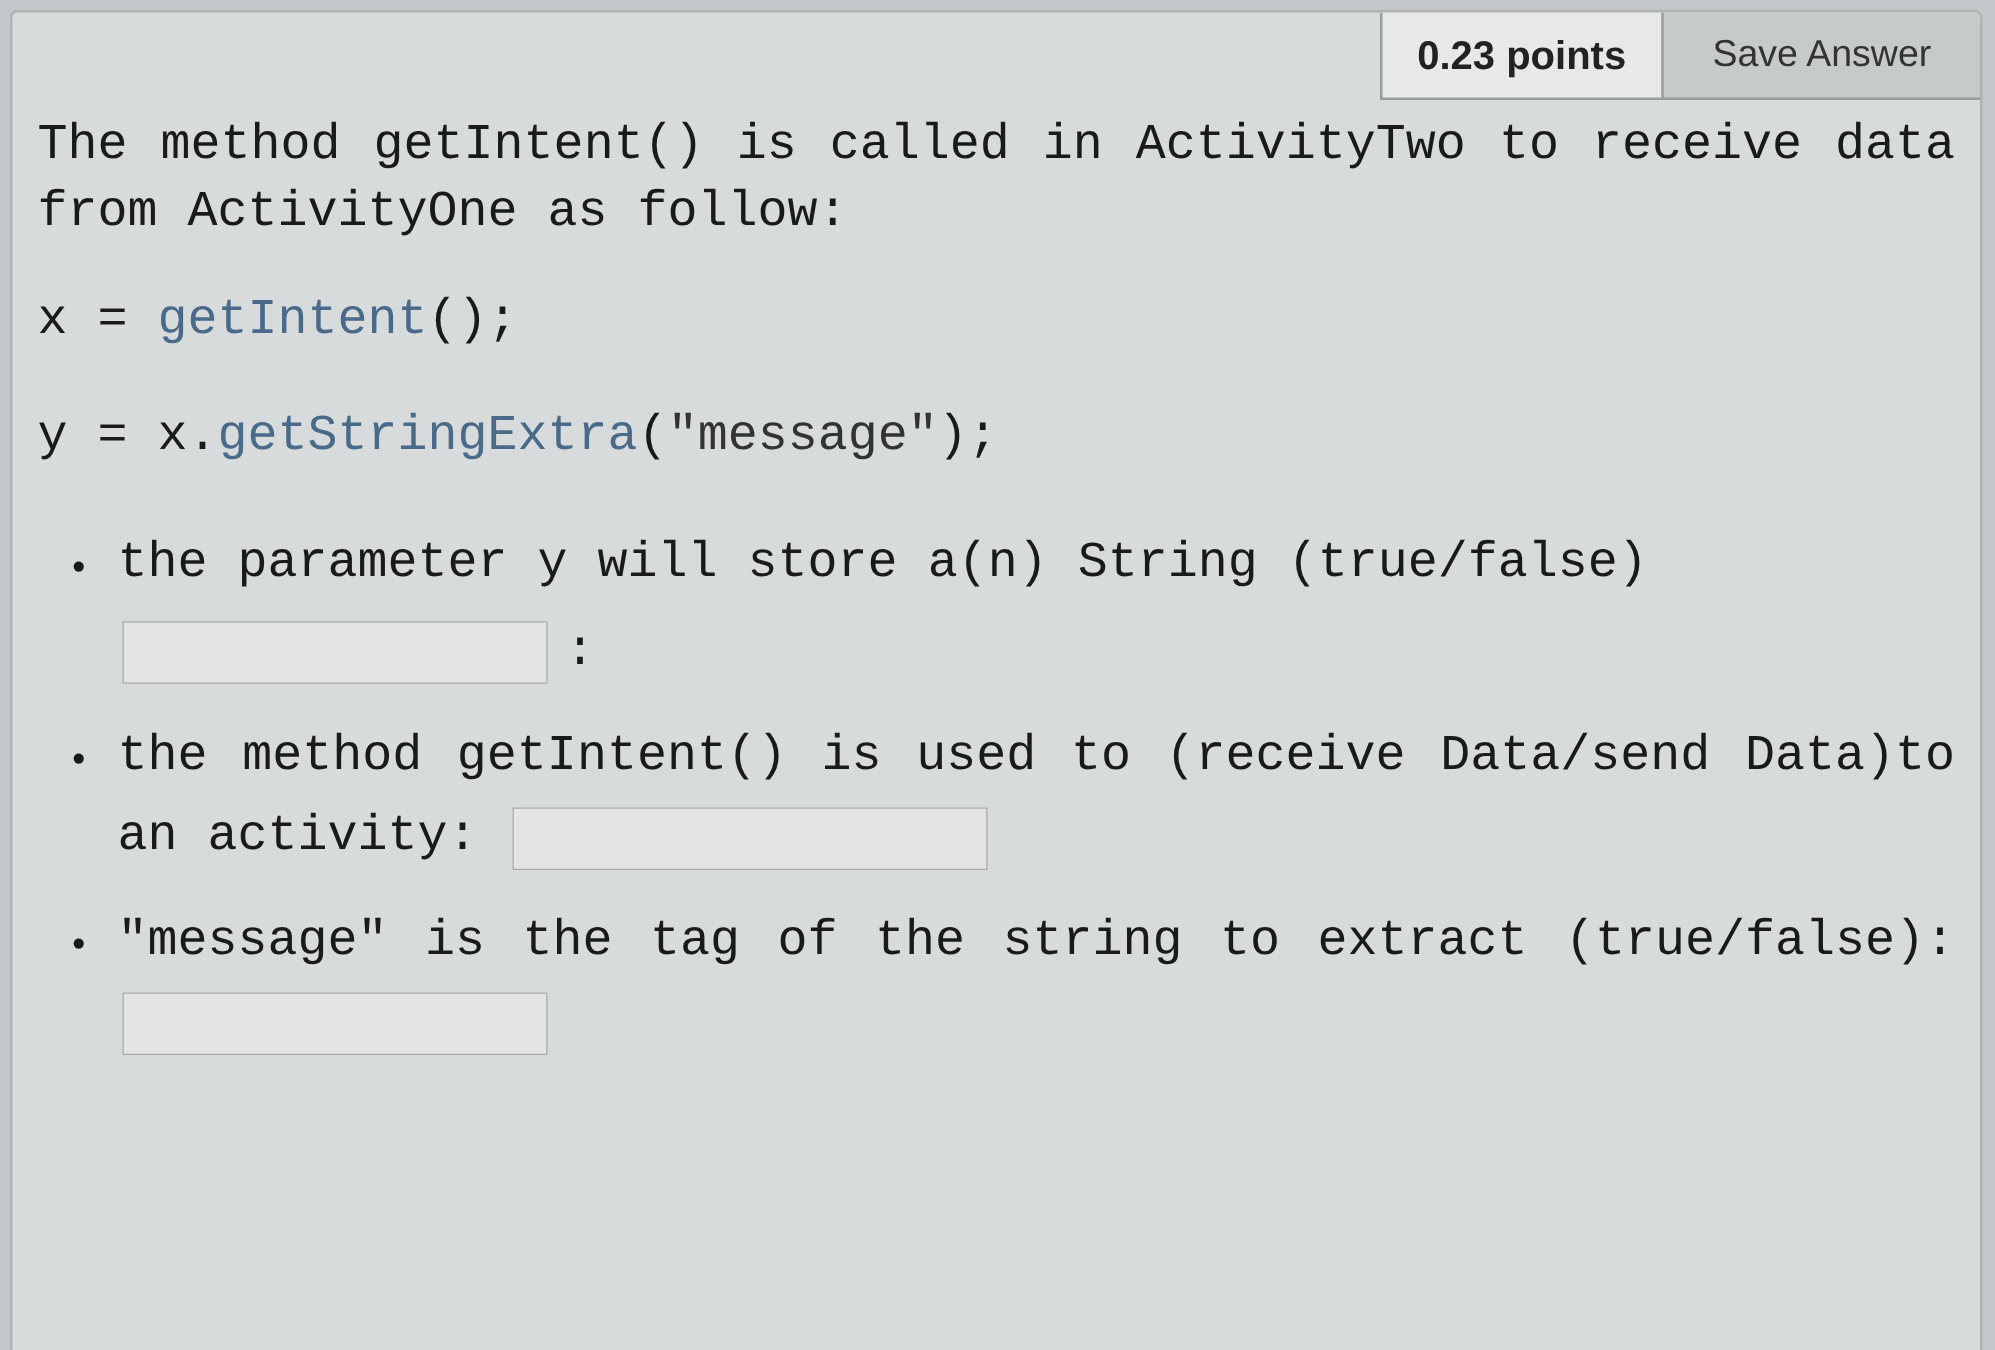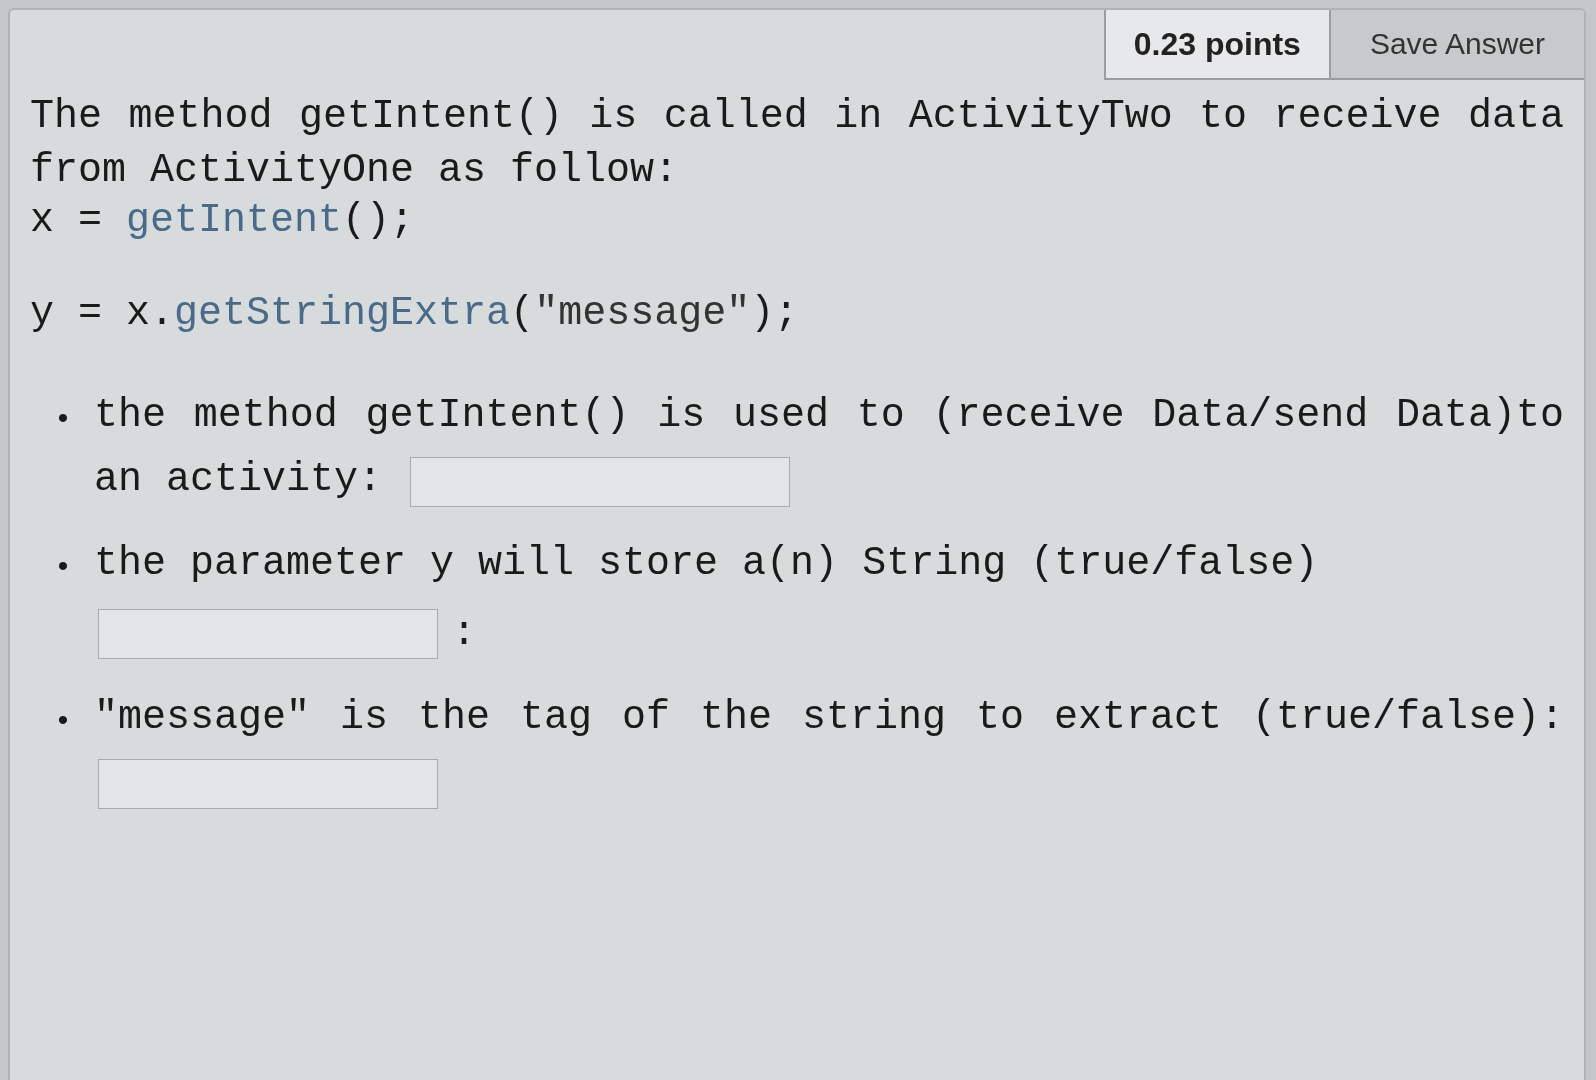--- a/index.html
+++ b/index.html
@@ -62,20 +62,21 @@
       right: 20px;
       bottom: 20px;
     }
     .intro-text {
       font-family: 'Consolas', 'Courier New', monospace;
       font-size: 40px;
       color: #1a1a1a;
       line-height: 1.35;
       text-align: justify;
       text-justify: inter-word;
+      margin-bottom: 36px;
     }
     .code-line {
       font-family: 'Consolas', 'Courier New', monospace;
       font-size: 40px;
       color: #1a1a1a;
       margin-bottom: 48px;
     }
     .code-fn { color: #4a6a8a; text-align: right; }
     .code-str { color: #333; }
     .bullet-list {
@@ -141,30 +142,30 @@
       <span>x</span><span> = </span><span class="code-fn">getIntent</span><span>();</span>
     </div>
 
     <div class="code-line">
       <span>y</span><span> = x.</span><span class="code-fn">getStringExtra</span><span>(</span><span class="code-str">"message"</span><span>);</span>
     </div>
 
     <ul class="bullet-list">
 
       <li class="bullet-item">
-        <span class="bullet-content">the method getIntent() is used to (receive Data/send Data)to an activity:</span>
-        <input type="text" class="inline-input" value="" style="">
-      </li>
-
-      <li class="bullet-item">
         <span class="bullet-content">the parameter y will store a(n) String (true/false)</span>
         <div class="line2-row">
           <input type="text" class="inline-input short" value="" style="">
           <span>:</span>
         </div>
+      </li>
+
+      <li class="bullet-item">
+        <span class="bullet-content">the method getIntent() is used to (receive Data/send Data)to an activity:</span>
+        <input type="text" class="inline-input" value="" style="">
       </li>
 
       <li class="bullet-item">
         <span class="bullet-content">"message" is the tag of the string to extract (true/false):</span>
         <input type="text" class="inline-input short" value="" style="">
       </li>
 
     </ul>
 
   </div>

